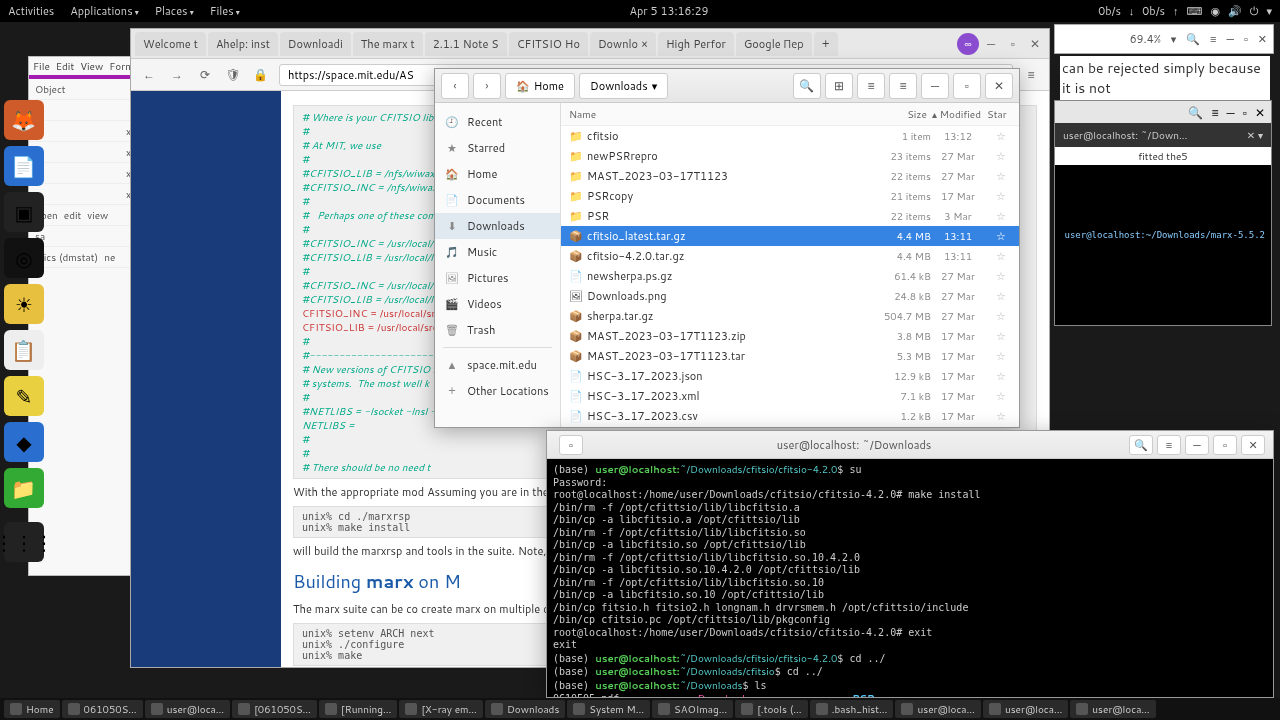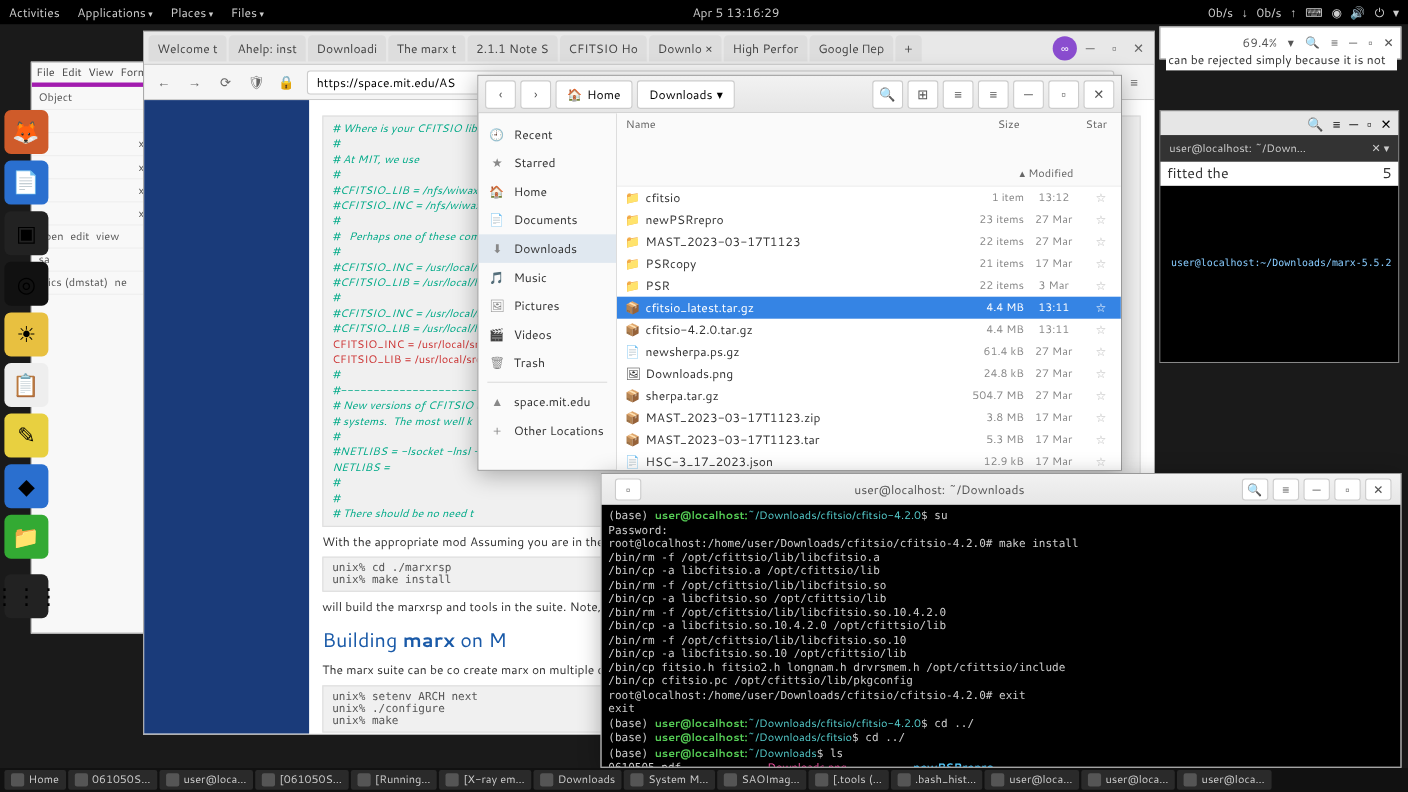--- a/index.html
+++ b/index.html
@@ -42,21 +42,21 @@
 .files-body { flex: 1; display: flex; overflow: hidden; }
 .sidebar { width: 126px; background: #fafafa; border-right: 1px solid #ddd; padding: 6px 0; }
 .side-item { display: flex; align-items: center; gap: 8px; padding: 5px 10px; font-size: 11px; color: #333; }
 .side-item .sicon { width: 14px; text-align: center; color: #888; }
 .side-item.active { background: #e0e8f0; }
 .side-sep { height: 1px; background: #ddd; margin: 4px 8px; }
 .file-list { flex: 1; background: #fff; overflow-y: auto; }
 .file-header { display: flex; padding: 4px 8px; font-size: 10px; color: #666; border-bottom: 1px solid #eee; background: #fafafa; }
 .fh-name { flex: 1; }
 .fh-size { width: 60px; text-align: right; }
-.fh-mod { width: 60px; padding-right: 6px; margin-top: 44px; }
+.fh-mod { width: 60px; text-align: right; padding-right: 6px; }
 .fh-star { width: 24px; }
 .file-row { display: flex; align-items: center; padding: 2px 8px; font-size: 11px; color: #333; }
 .file-row.selected { background: #3584e4; color: #fff; }
 .fr-icon { width: 18px; font-size: 11px; }
 .fr-name { flex: 1; }
 .fr-size { width: 60px; text-align: right; color: #888; font-size: 10px; }
 .fr-mod { width: 60px; text-align: center; color: #888; font-size: 10px; padding-right: 6px; }
 .fr-star { width: 20px; color: #bbb; text-align: center; }
 .file-row.selected .fr-size, .file-row.selected .fr-mod, .file-row.selected .fr-star { color: #fff; }
 
@@ -71,21 +71,21 @@
 .term-body .lsdir { color: #5cf; font-weight: bold; }
 .term-body .lspink { color: #f5a; }
 
 
 .taskbar { position: absolute; left: 0; bottom: 0; width: 100%; height: 22px; background: #111; display: flex; align-items: center; padding: 0 4px; gap: 2px; }
 .task { display: flex; align-items: center; gap: 4px; padding: 2px 6px; background: #2a2a2a; color: #ccc; font-size: 10px; border-radius: 2px; max-width: 90px; overflow: hidden; white-space: nowrap; }
 .task .ticon { width: 12px; height: 12px; background: #555; border-radius: 2px; }
 
 
 .right-window { position: absolute; right: 6px; top: 24px; width: 220px; height: 30px; background: #fff; border: 1px solid #aaa; display: flex; align-items: center; justify-content: flex-end; padding: 0 6px; gap: 10px; font-size: 11px; color: #555; }
-.right-text { position: absolute; right: 10px; top: 44px; width: 210px; font-size: 11px; color: #333; background: #fff; padding: 2px; }
+.right-text { position: absolute; right: 10px; top: 56px; width: 210px; font-size: 14px; color: #333; background: #fff; padding: 2px; }
 .right-term { position: absolute; right: 8px; top: 100px; width: 218px; background: #222; border: 1px solid #888; }
 .right-term .rt-hdr { height: 22px; background: #e6e6e6; display: flex; align-items: center; justify-content: flex-end; padding: 0 6px; gap: 8px; }
 .right-term .rt-tab { height: 24px; background: #333; color: #ccc; font-size: 10px; display: flex; align-items: center; padding: 0 8px; }
 .right-term .rt-body { height: 160px; background: #000; padding: 60px 6px 6px; text-align: right; }
 .right-term .rt-body span { color: #8cf; font-size: 9px; font-family: monospace; }
 
 
 .sheet { position: absolute; left: 28px; top: 56px; width: 110px; height: 520px; background: #f8f8f8; border: 1px solid #bbb; font-size: 10px; }
 .sheet-menu { display: flex; gap: 6px; padding: 2px 4px; border-bottom: 4px solid #a21caf; color: #444; }
 .sheet-cell { padding: 3px 6px; border-bottom: 1px solid #eee; color: #555; }
@@ -247,21 +247,21 @@
     <span>🔍</span>
     <span>≡</span>
     <span>—</span>
     <span>▫</span>
     <span>✕</span>
   </div>
   <div class="rt-tab">
     <span>user@localhost: ~/Down…</span>
     <span style="margin-left:auto">✕ ▾</span>
   </div>
-  <div style="background:#fff;color:#333;font-size:13px;padding:2px 6px;display:flex;justify-content:space-between">
+  <div style="background:#fff;color:#333;font-size:10px;padding:2px 20px;display:flex;justify-content:center">
     <span>fitted the</span>
     <span>5</span>
   </div>
   <div class="rt-body"><span>user@localhost:~/Downloads/marx-5.5.2</span></div>
 </div>
 
 <div class="files">
   <div class="files-toolbar">
     <div class="tbtn">‹</div>
     <div class="tbtn">›</div>

